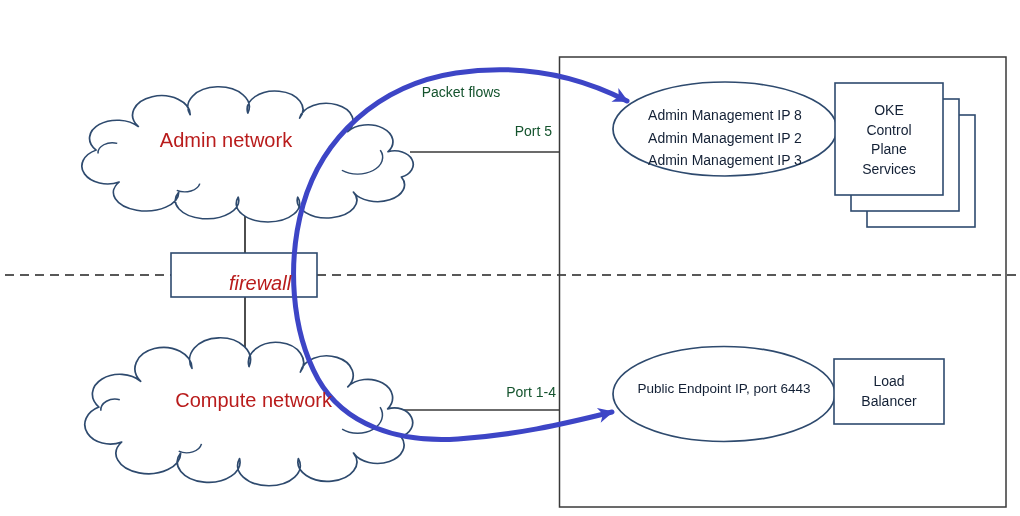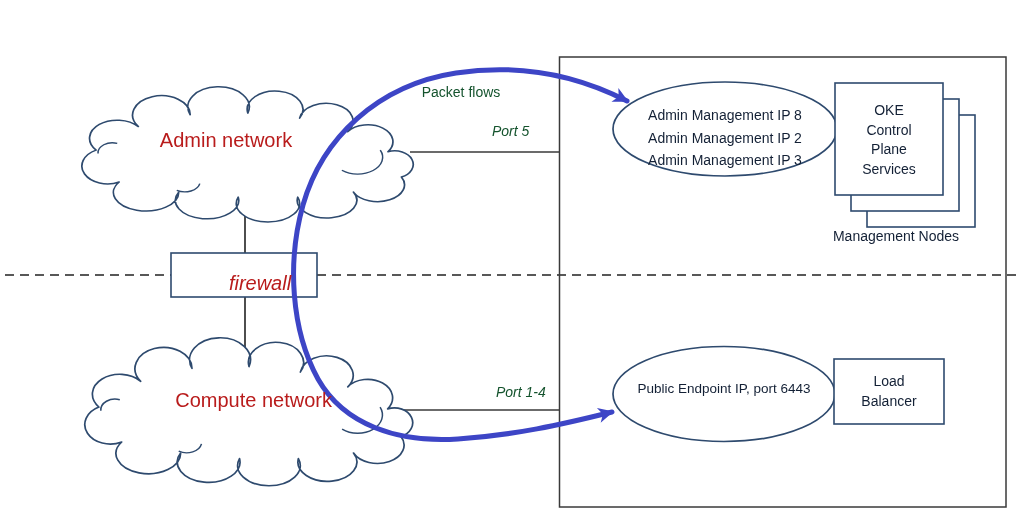--- a/index.html
+++ b/index.html
@@ -10,21 +10,21 @@
     font-family:"Liberation Sans", sans-serif;
     color:#151515;
     overflow:hidden;
   }
   #diagram-svg{position:absolute;left:0;top:0;}
   .lbl{position:absolute;white-space:nowrap;}
   .lbl-large{font-size:20px;color:#b91c1c;}
   .lbl-small{font-size:14px;color:#14532d;}
   .txt-navy{color:#132035;}
   .center{text-align:center;}
-  .right{font-style:italic;}
+  .right{text-align:right;}
   .stack-lines span{display:block;}
   #admin-network-label{left:146px;top:129px;width:160px;}
   #compute-network-label{left:152px;top:389px;width:180px;text-align:right;}
   #firewall-label{left:187px;top:253px;width:146px;height:60px;display:flex;align-items:center;justify-content:center;font-style:italic;}
   #packet-flows-label{left:411px;top:84px;width:100px;}
   #port5-label{left:492px;top:123px;width:60px;}
   #port14-label{left:496px;top:384px;width:60px;}
   #admin-ellipse-text{left:613px;top:104px;width:224px;line-height:22.5px;font-size:14px;}
   #oke-card-text{left:835px;top:101px;width:108px;line-height:19.5px;font-size:14px;}
   #management-nodes-label{left:816px;top:228px;width:160px;}
@@ -131,21 +131,20 @@
     <span>Admin Management IP 3</span>
   </div>
 
   <div class="lbl center txt-navy stack-lines" id="oke-card-text">
     <span>OKE</span>
     <span>Control</span>
     <span>Plane</span>
     <span>Services</span>
   </div>
 
-  <div class="lbl lbl-small center txt-navy" id="management-nodes-label">Management Nodes</div>
 
   <div class="lbl center txt-navy" id="public-endpoint-label">Public Endpoint IP, port 6443</div>
 
   <div class="lbl center txt-navy stack-lines" id="load-balancer-text">
     <span>Load</span>
     <span>Balancer</span>
   </div>
 
 </div>
 

